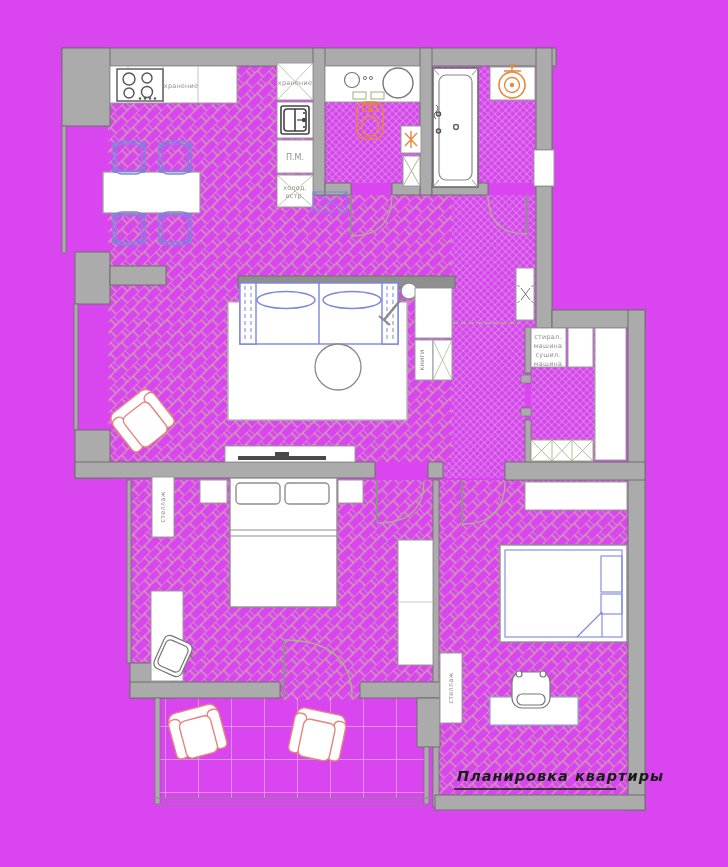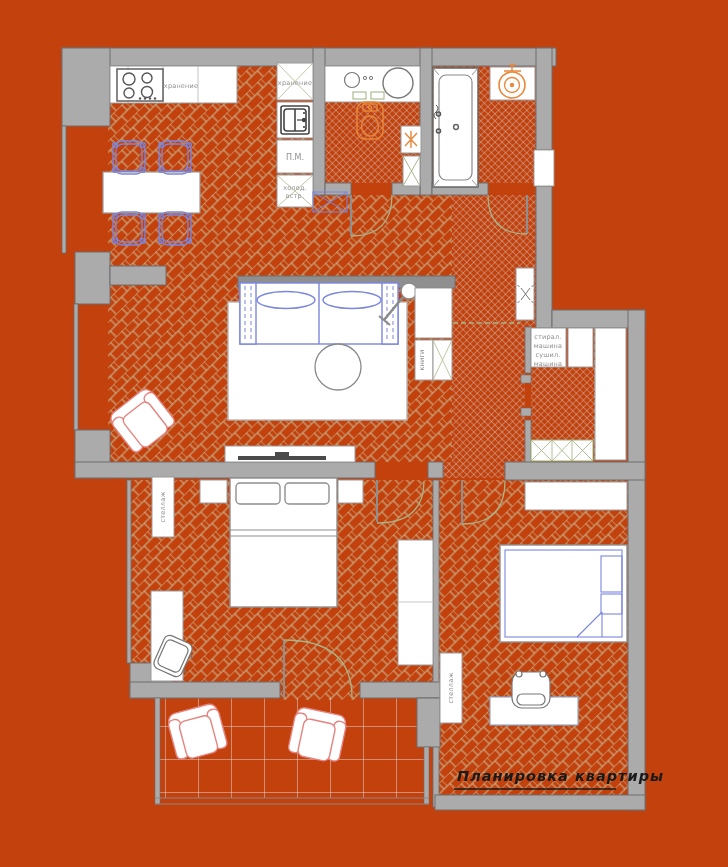--- a/index.html
+++ b/index.html
@@ -1,16 +1,16 @@
 <!DOCTYPE html>
 <html><head>
 <meta charset="utf-8">
 <style>
   html,body{margin:0;padding:0;background:#ffffff;}
-  .page{width:728px;height:867px;position:relative;background:#c2410c;overflow:hidden;
+  .page{width:728px;height:867px;position:relative;background:#d946ef;overflow:hidden;
         font-family:"DejaVu Sans", sans-serif;}
   svg text{font-family:"DejaVu Sans", sans-serif;}
   .lbl{fill:#8f8f8f;font-size:6.5px;letter-spacing:.2px;}
   .lbl-big{fill:#8f8f8f;font-size:8px;}
   .title-text{fill:#1a1a1a;font-size:14.5px;font-style:italic;font-weight:bold;letter-spacing:1px;}
 </style>
 </head>
 <body>
 
 <div class="page">

